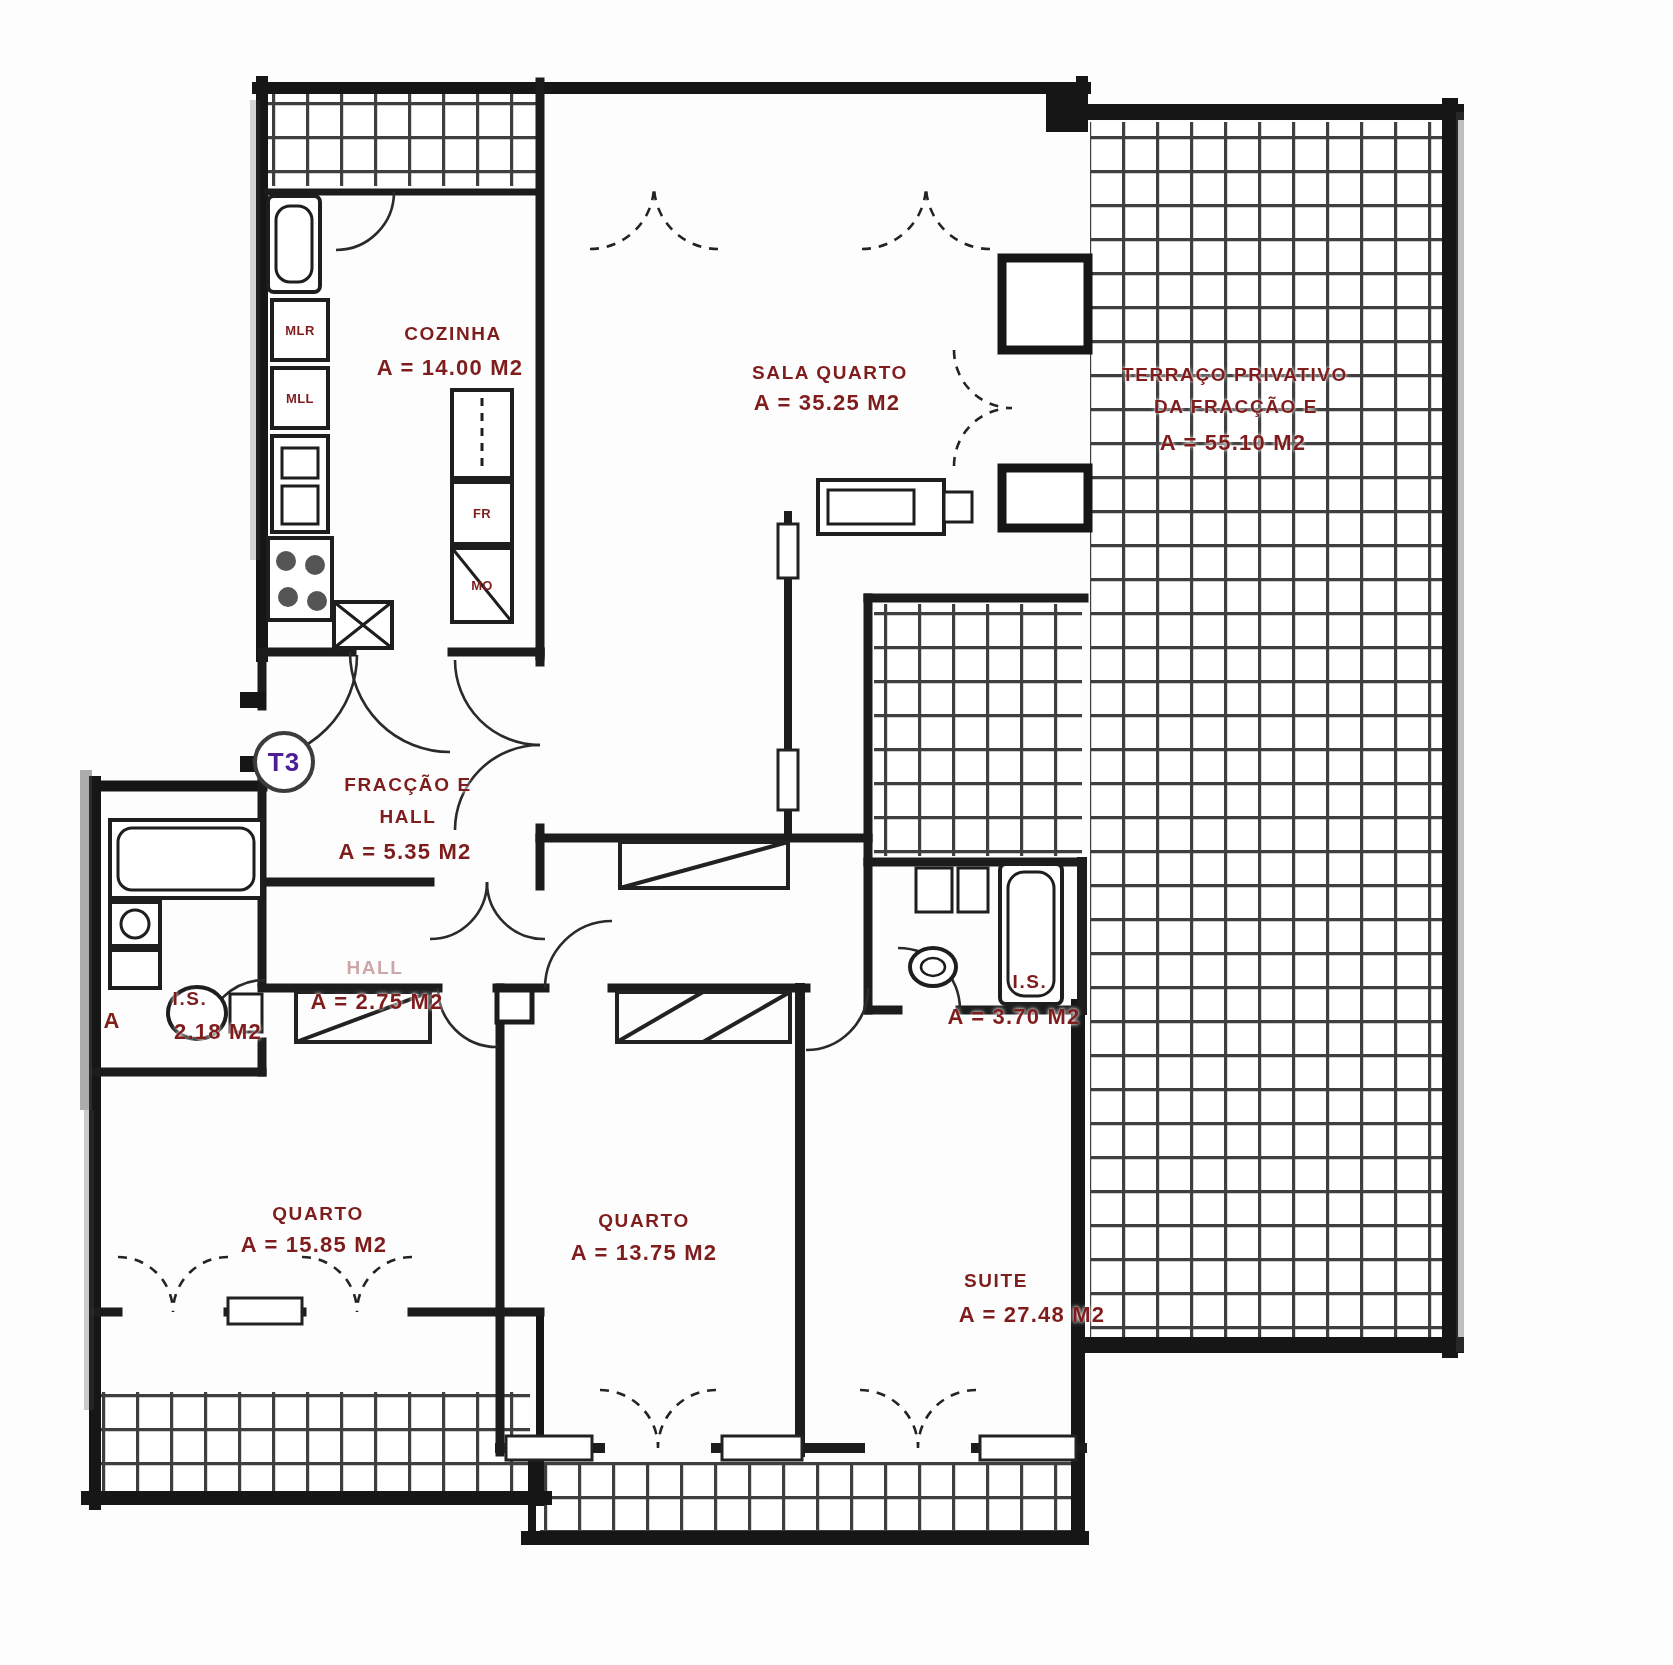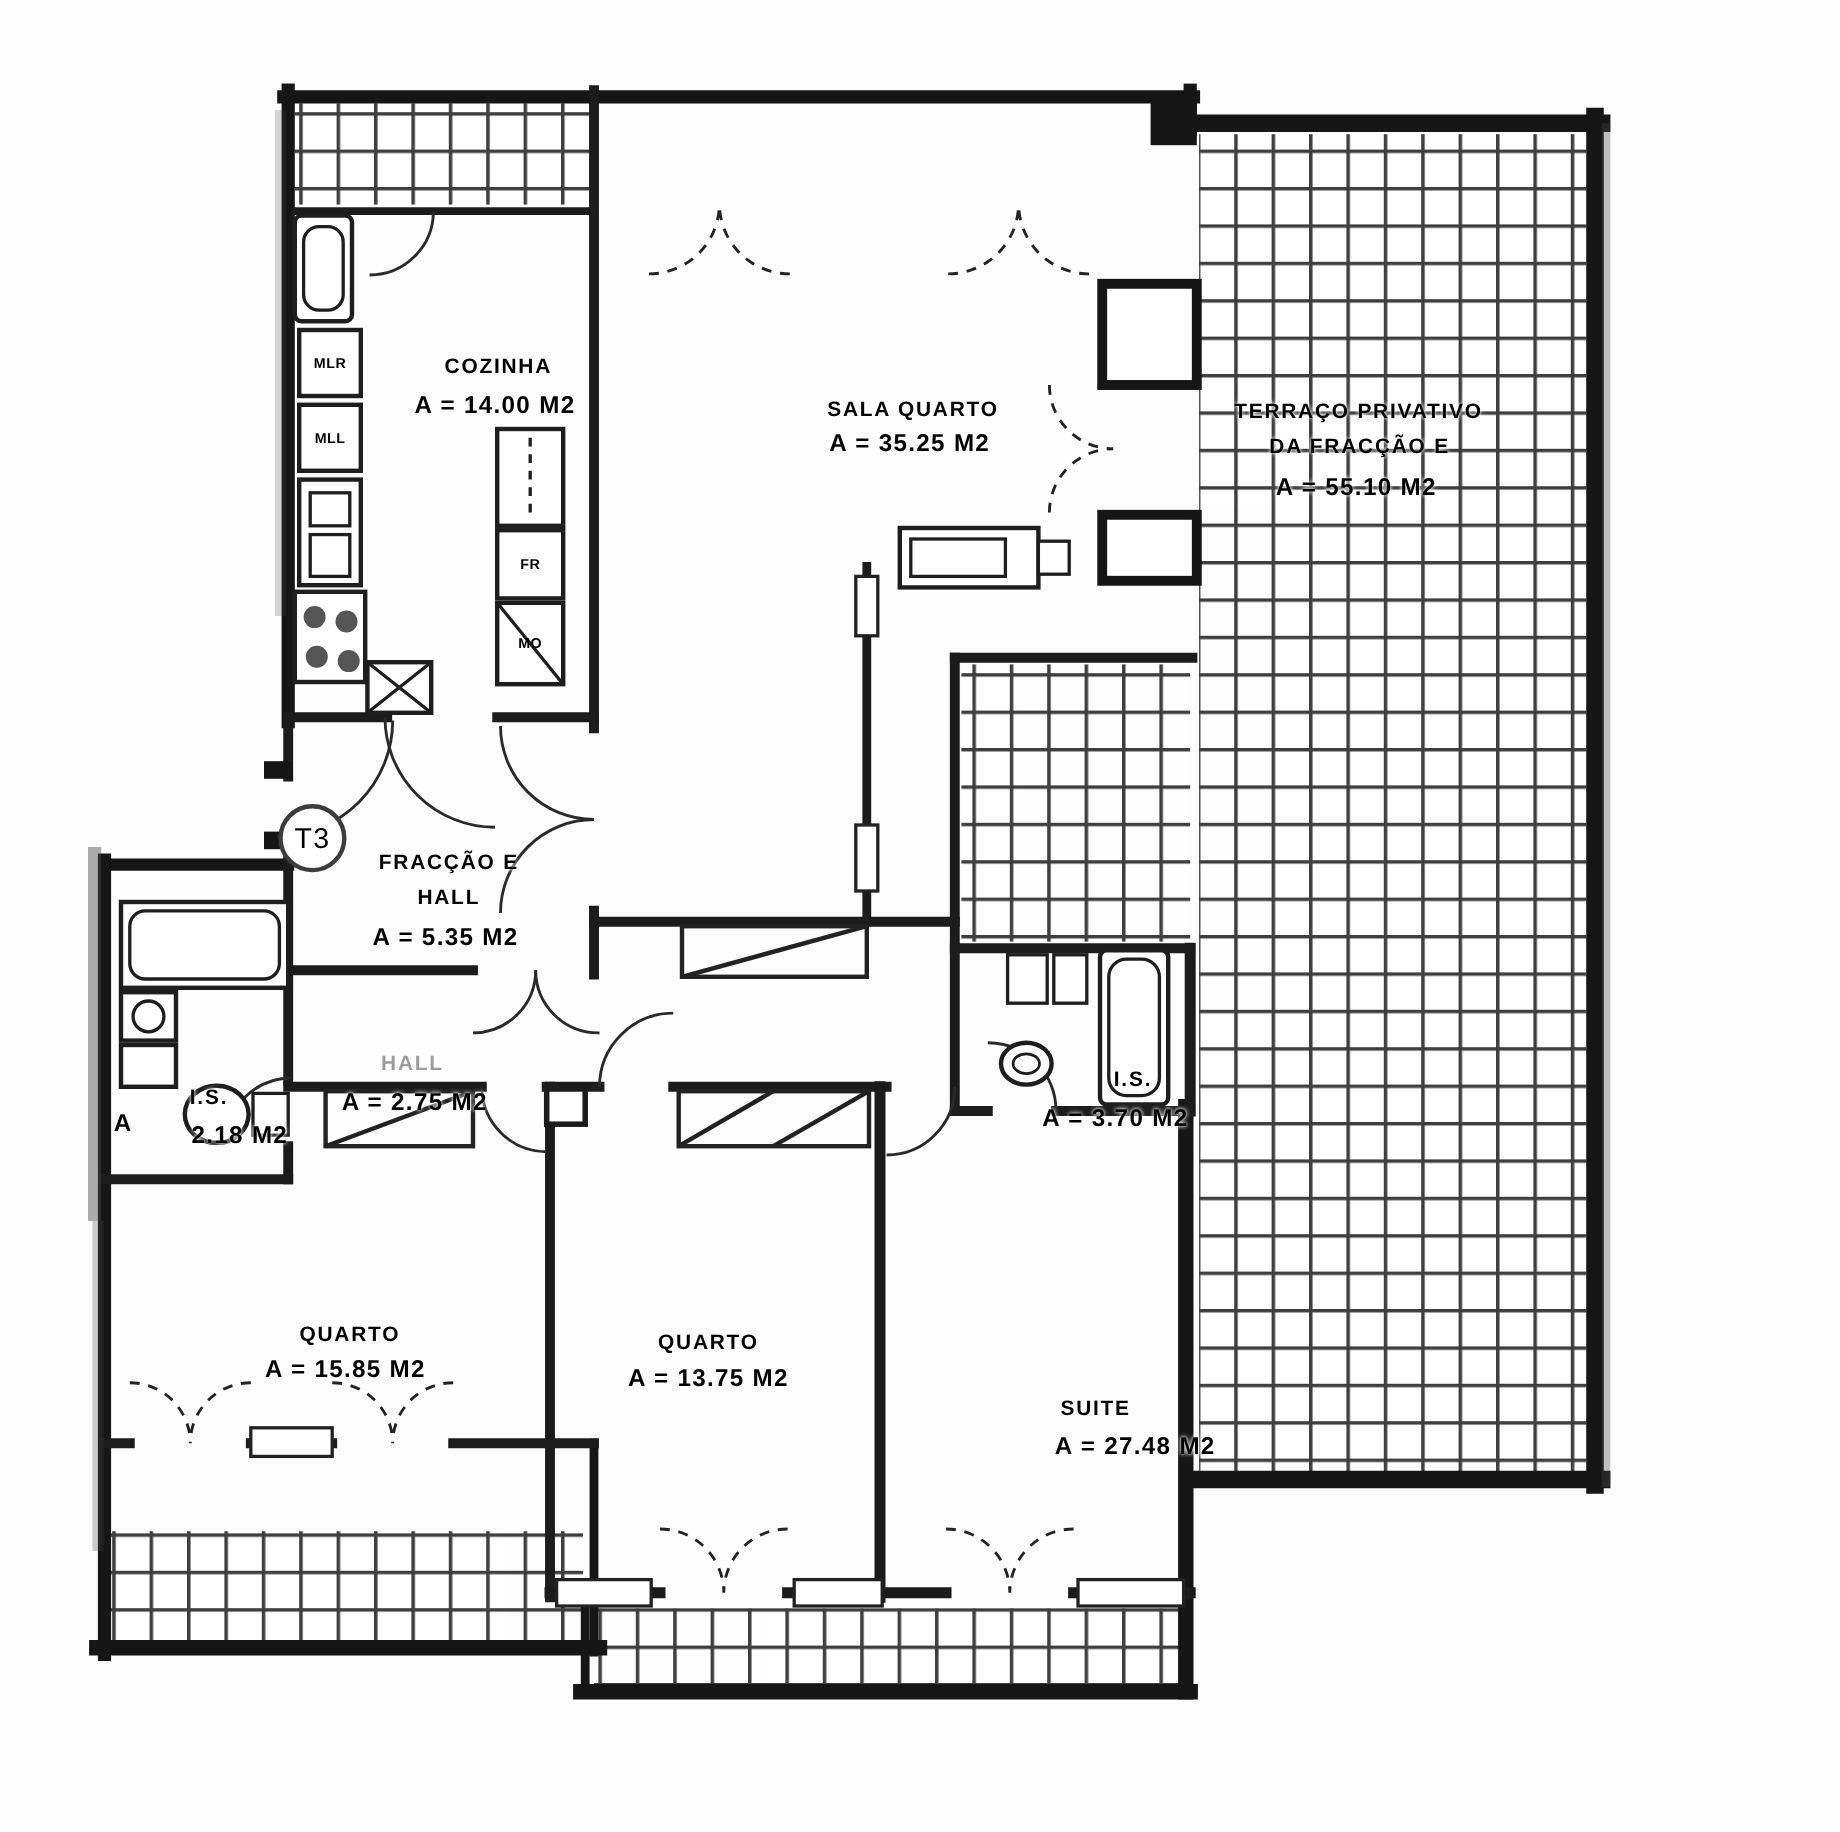--- a/index.html
+++ b/index.html
@@ -1,27 +1,27 @@
 <!DOCTYPE html>
 <html><head>
 <meta charset="utf-8">
 <style>
   html,body{margin:0;padding:0;background:#fff;}
   .page{position:relative;width:1673px;height:1665px;background:#fdfdfd;overflow:hidden;
         font-family:"Liberation Sans",sans-serif;}
   .plan-svg{position:absolute;left:0;top:0;}
   .lbl{position:absolute;transform:translate(-50%,-50%);
-       font-weight:bold;font-size:19px;color:#000000;letter-spacing:1.6px;
+       font-weight:bold;font-size:19px;color:#7f1d1d;letter-spacing:1.6px;
        white-space:nowrap;text-shadow:0 0 3px rgba(255,255,255,.9),0 0 5px rgba(255,255,255,.8);}
   .area{font-size:22px;letter-spacing:1.2px;}
   .small{font-size:13px;letter-spacing:.4px;text-shadow:none;}
   .faint{opacity:.38;}
   .badge{position:absolute;width:54px;height:54px;border:4px solid #3c3c3c;border-radius:50%;
          background:#fff;display:flex;align-items:center;justify-content:center;
-         font-weight:normal;font-size:26px;color:#000000;transform:translate(-50%,-50%);
+         font-weight:bold;font-size:26px;color:#4c1d95;transform:translate(-50%,-50%);
          letter-spacing:1px;z-index:3;}
 </style>
 </head>
 <body>
 
 <div class="page">
 
 <svg class="plan-svg" width="1673" height="1665" viewBox="0 0 1673 1665">
   <defs>
     <pattern id="tiles" width="34" height="34" patternUnits="userSpaceOnUse">

